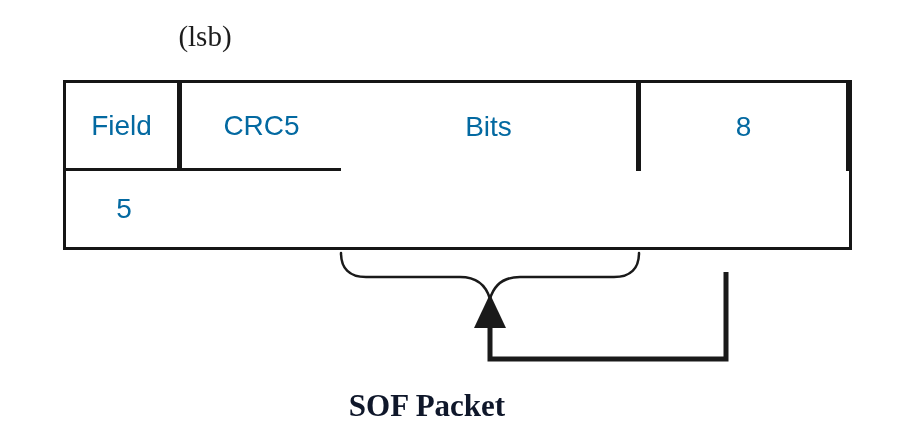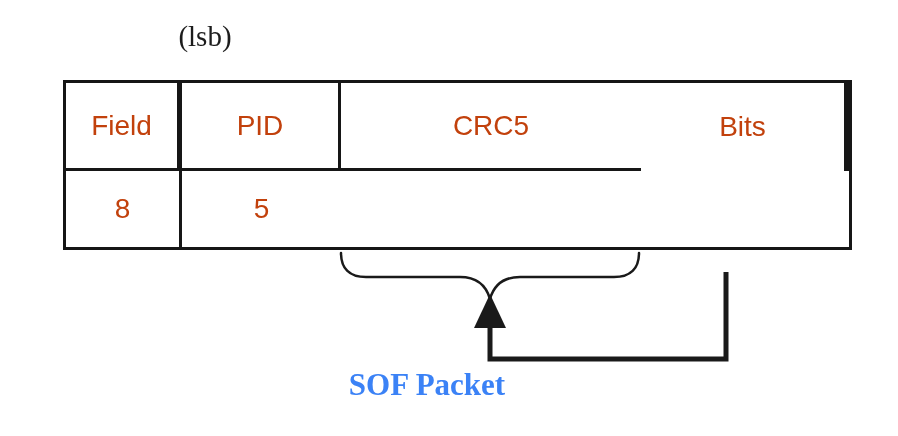--- a/index.html
+++ b/index.html
@@ -29,59 +29,58 @@
     display: grid;
     grid-template-columns: 116px 159px 300px 208px;
     grid-template-rows: 88px 76px;
   }
   .cell {
     box-sizing: border-box;
     display: flex;
     align-items: center;
     justify-content: center;
     font-size: 28px;
-    color: #c2410c;
+    color: #0369a1;
     border-right: 3px solid #161616;
     border-bottom: 3px solid #161616;
     background: #ffffff;
     text-align: center;
   }
   .cell.thick-right { border-right-width: 5px; }
   .cell.last-col { border-right: none; }
   .cell.last-row { border-bottom: none; }
   .overlay {
     position: absolute;
     left: 0;
     top: 0;
     pointer-events: none;
   }
   .caption {
     position: absolute;
     left: 327px;
-    top: 367px;
+    top: 388px;
     width: 200px;
     text-align: center;
     font-family: "Liberation Serif", serif;
     font-weight: bold;
     font-size: 31px;
-    color: #3b82f6;
+    color: #0f172a;
     white-space: nowrap;
   }
 </style>
 </head>
 <body>
 
 <div class="canvas">
 
   <div class="serif-label lsb">(lsb)</div>
 
 
   <div class="pkt-table">
     <div class="cell thick-right">Field</div>
-    <div class="cell">PID</div>
     <div class="cell last-col">CRC5</div>
 
     <div class="cell thick-right last-row">Bits</div>
     <div class="cell last-row">8</div>
     <div class="cell last-col last-row">5</div>
   </div>
 
   <svg class="overlay" width="898" height="436" viewBox="0 0 898 436">
 
     <path d="M 341 253

